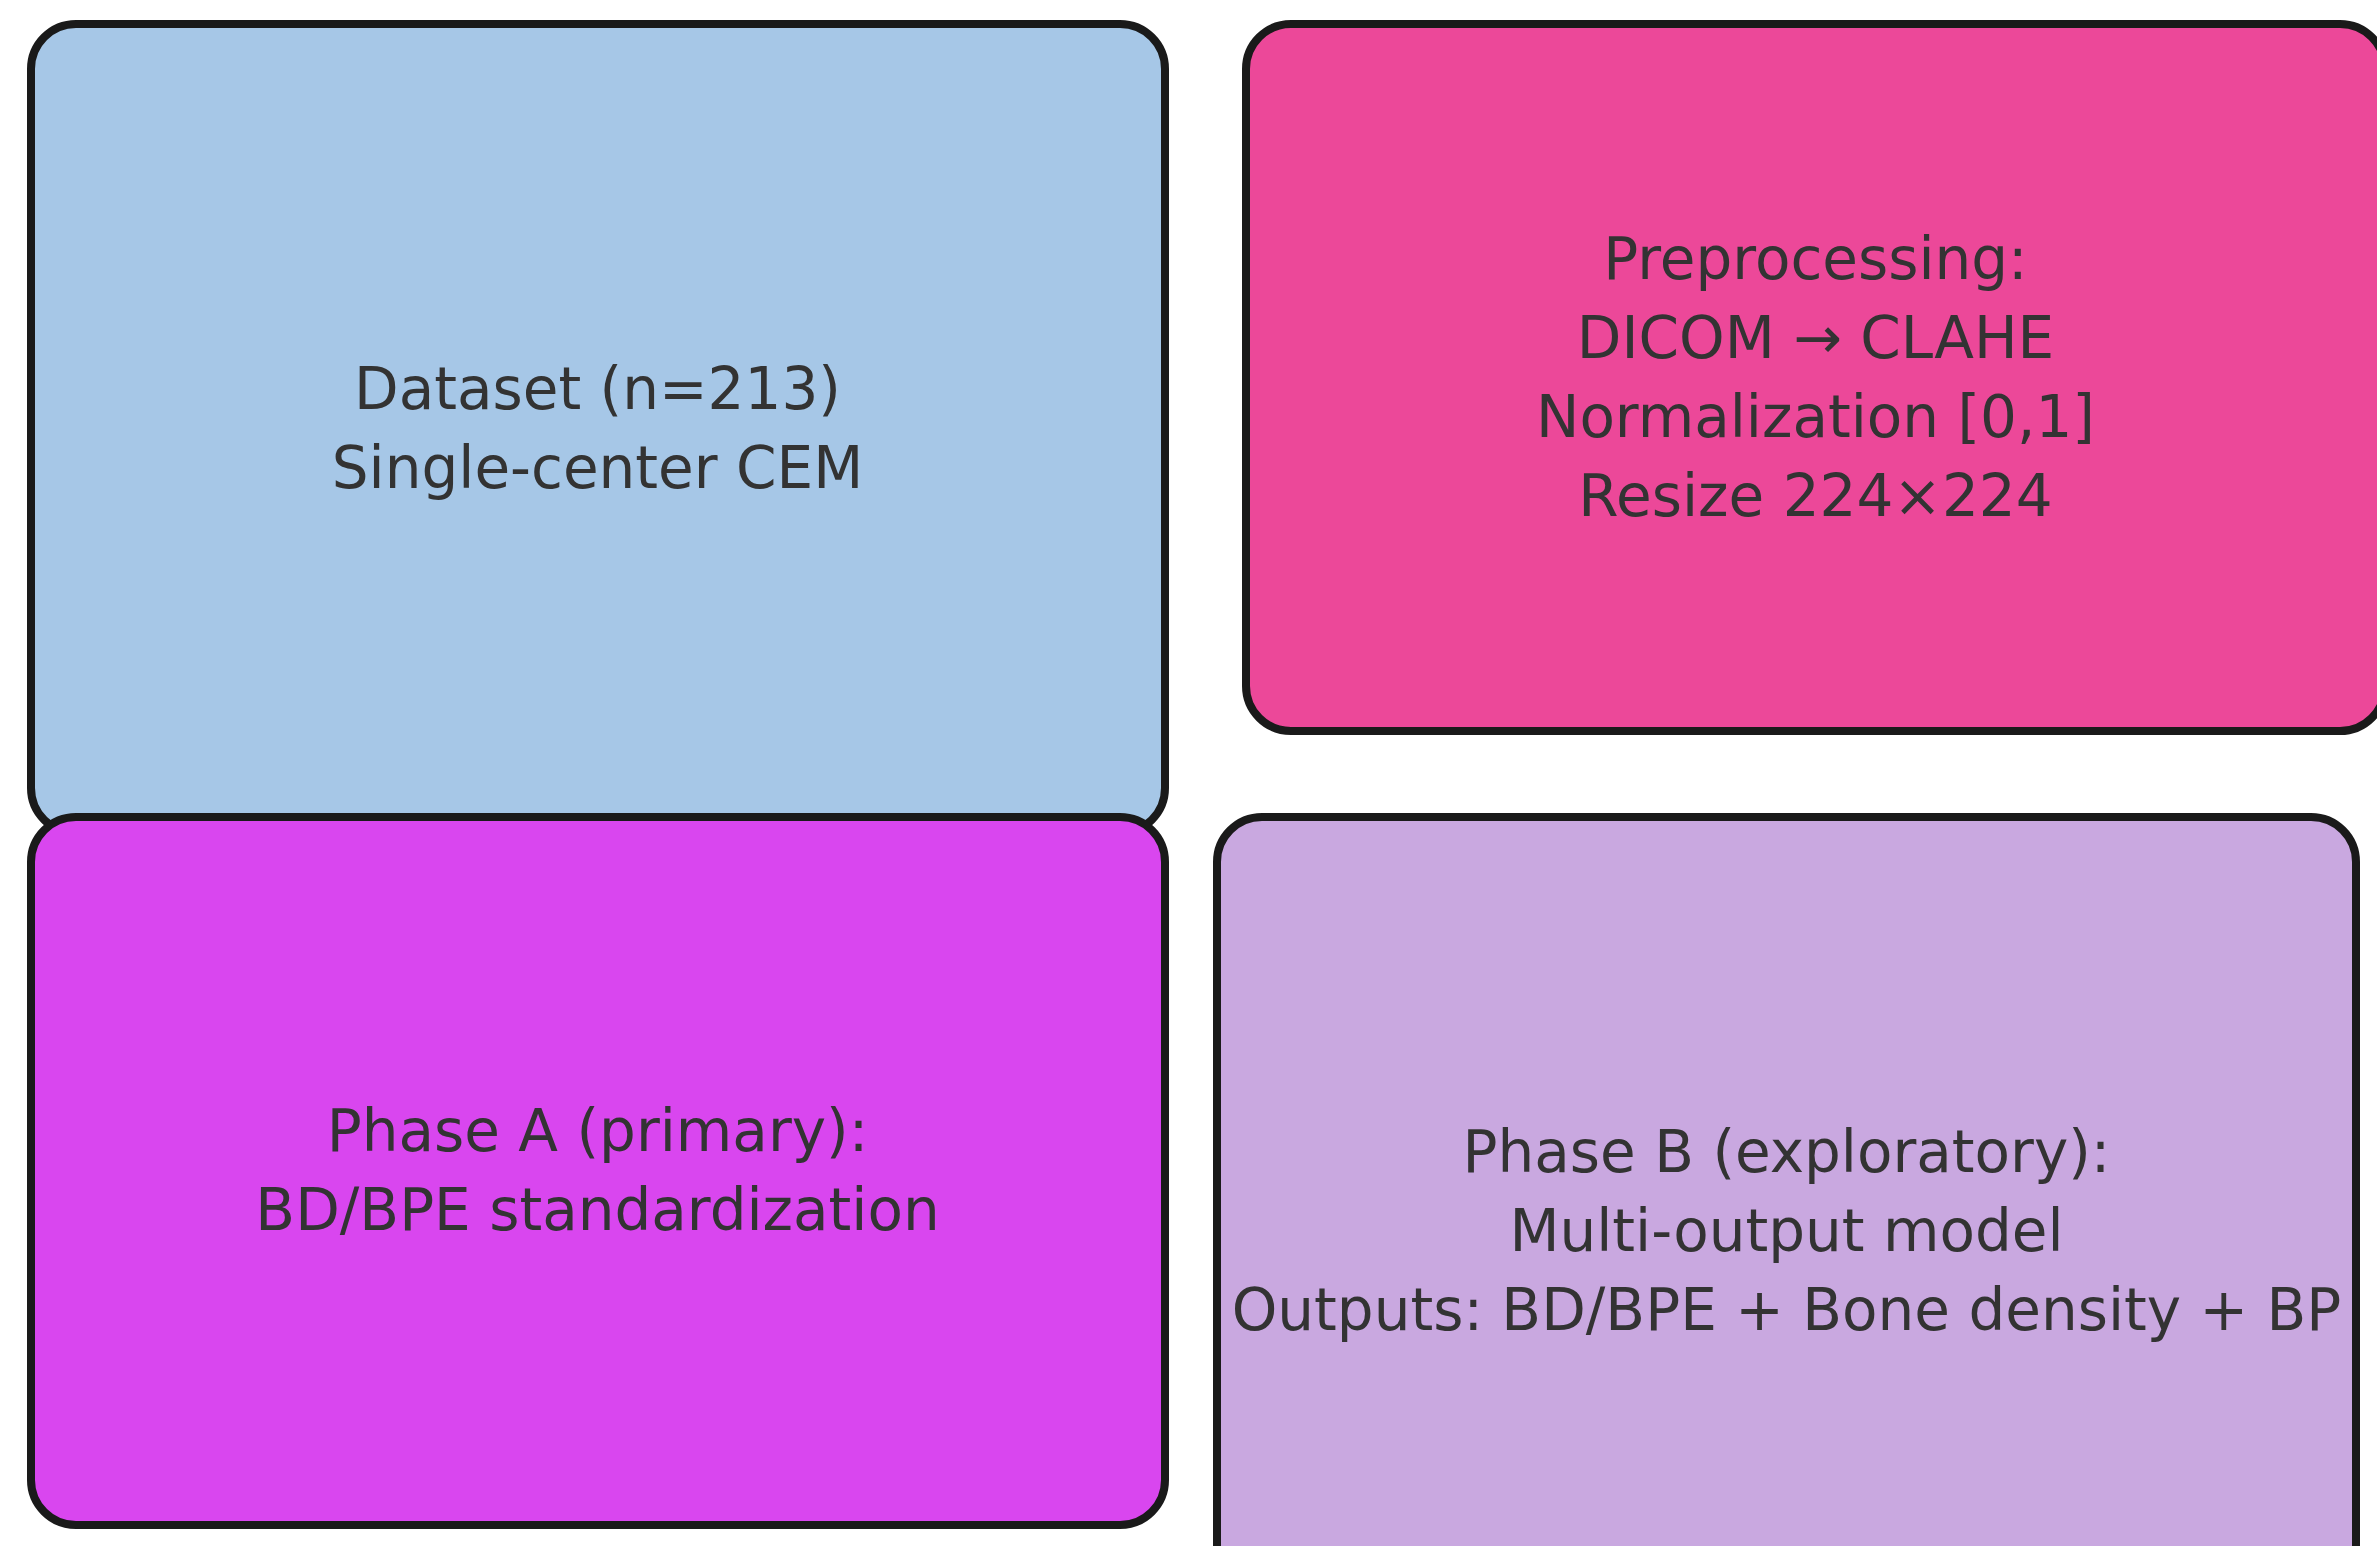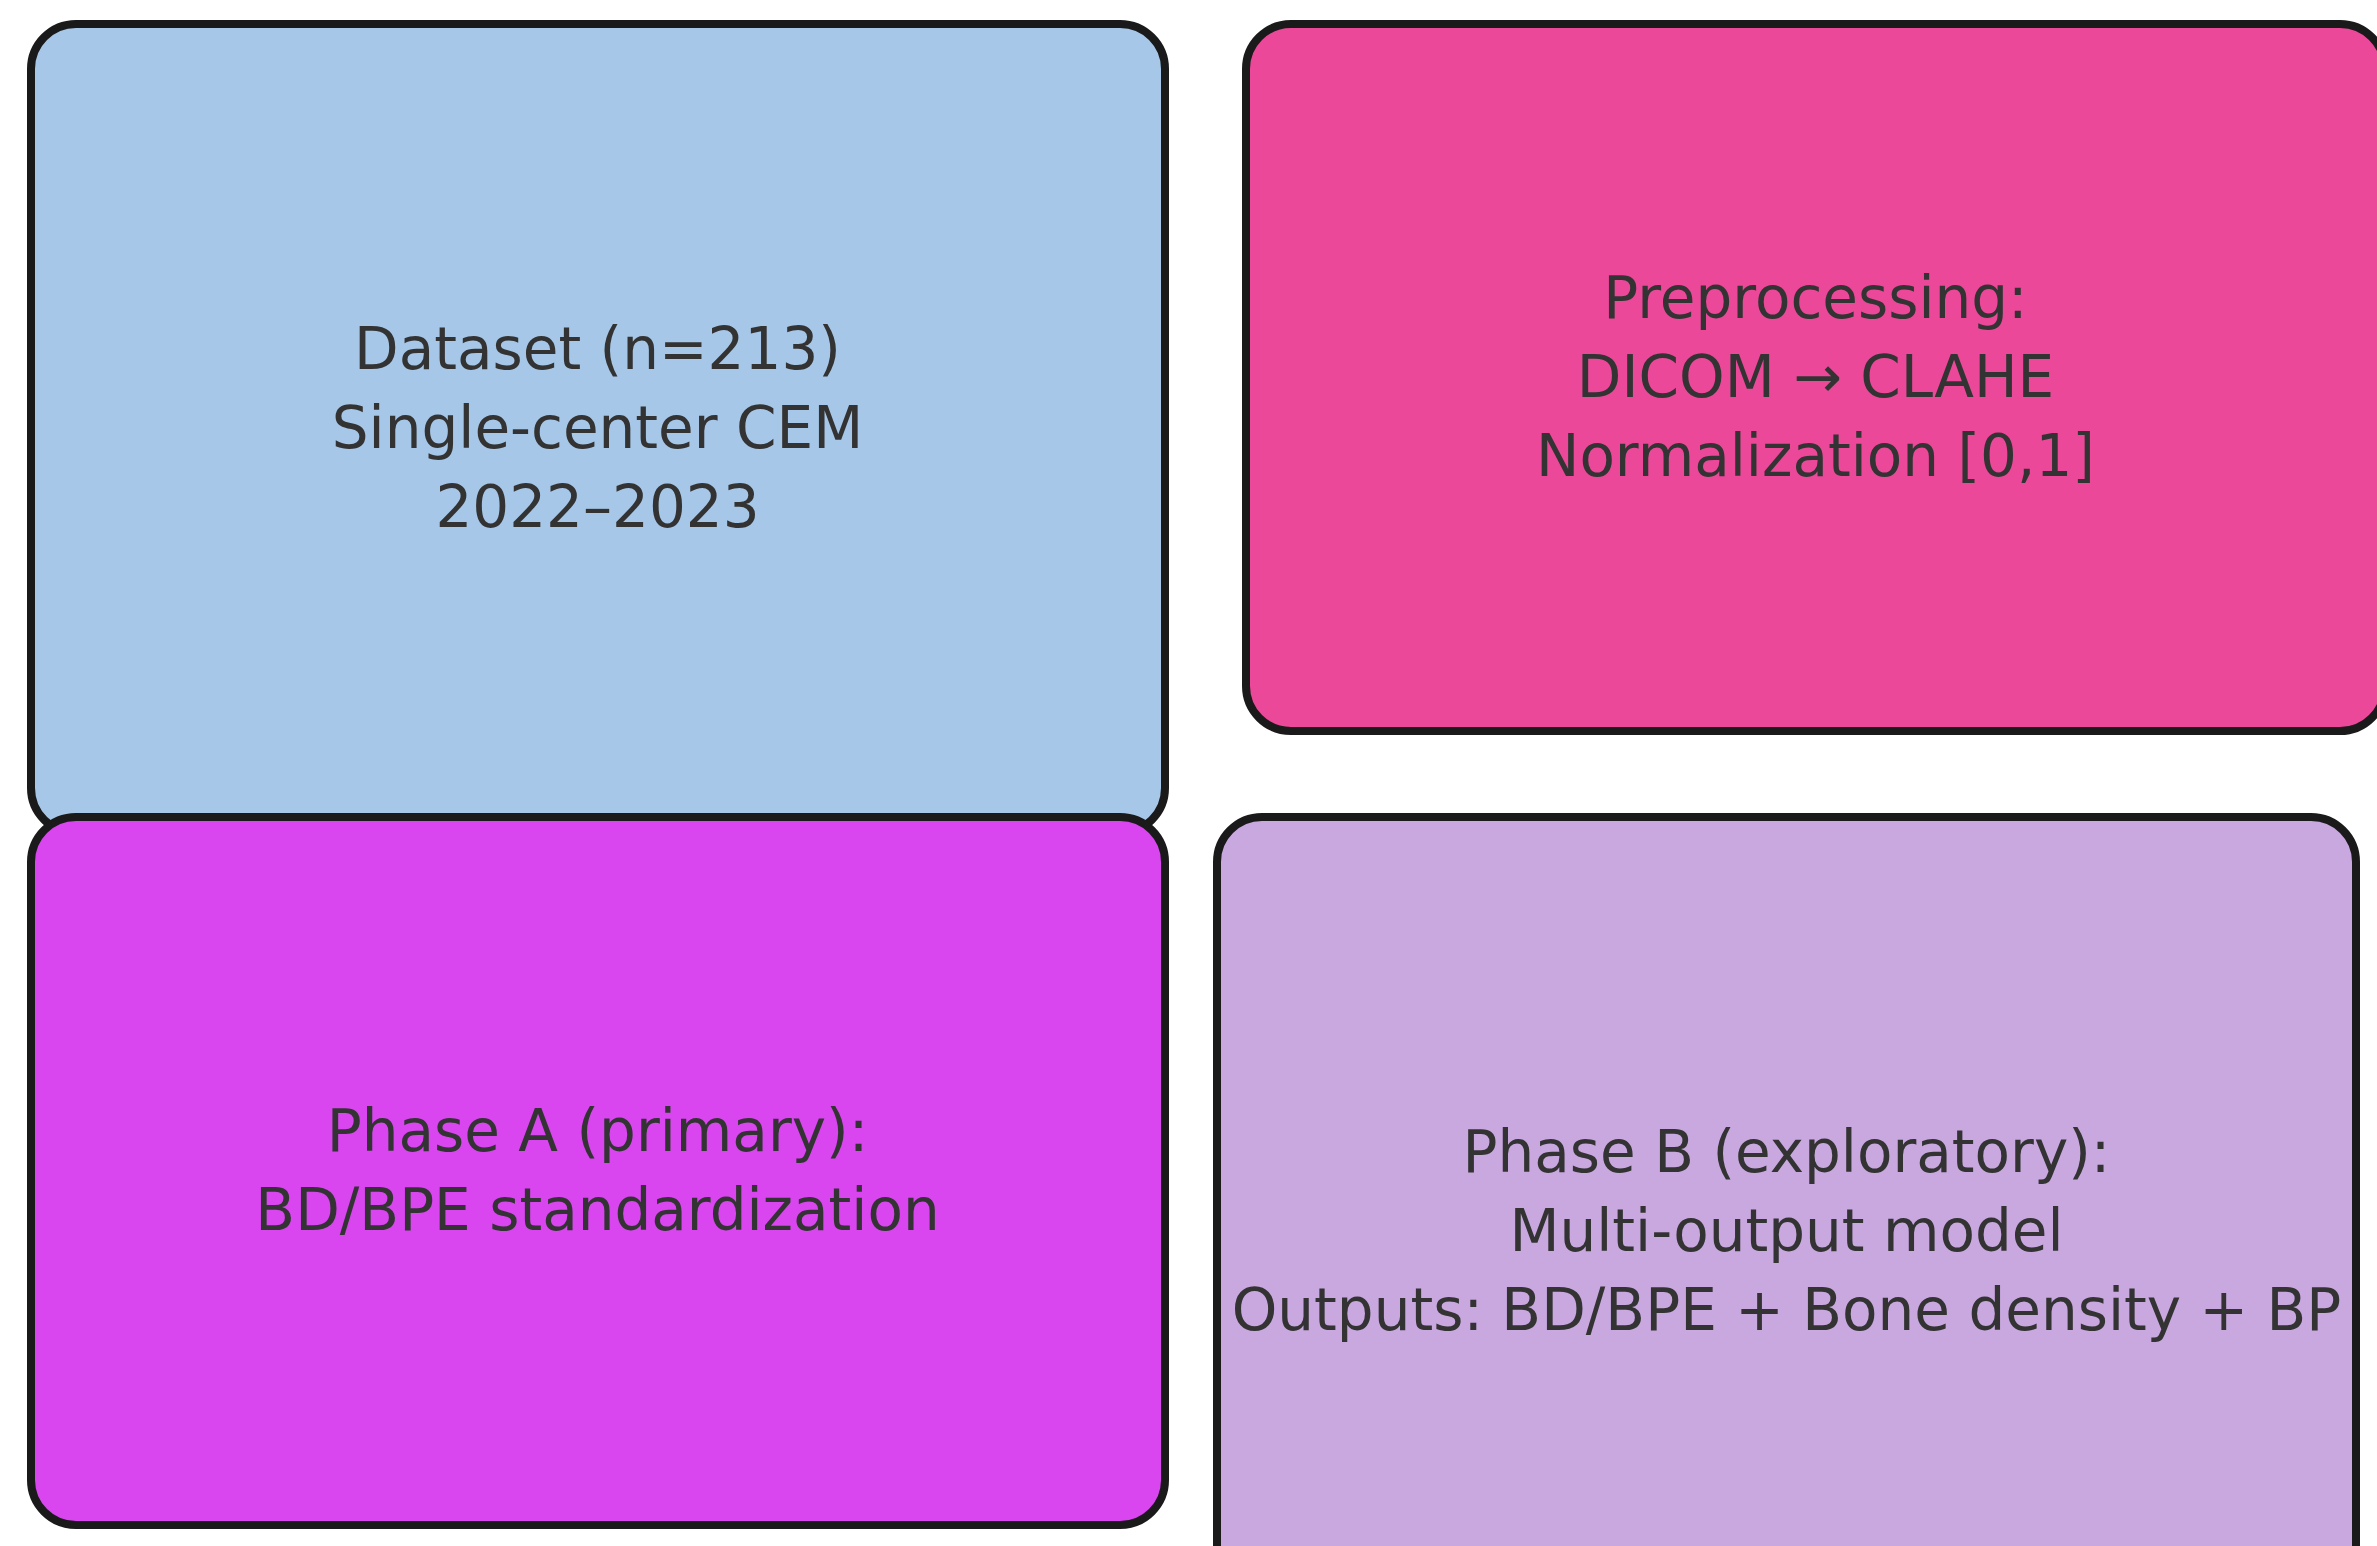--- a/index.html
+++ b/index.html
@@ -39,27 +39,27 @@
   #box-phase-b       { left: 1213px; top: 813px; width: 1147px; height: 836px; }
 </style>
 </head>
 <body>
 
 <div class="canvas">
 
   <div class="node" id="box-dataset" style="background: rgb(166, 199, 231);">
     <div class="line">Dataset (n=213)</div>
     <div class="line">Single-center CEM</div>
-    <div class="line">2022–2023</div>
   </div>
 
   <div class="node" id="box-preprocessing" style="background: #ec4899; margin-left: 29px;">
     <div class="line">Preprocessing:</div>
     <div class="line">DICOM → CLAHE</div>
     <div class="line">Normalization [0,1]</div>
+    <div class="line">Resize 224×224</div>
   </div>
 
   <div class="node" id="box-phase-a" style="background: #d946ef;">
     <div class="line">Phase A (primary):</div>
     <div class="line">BD/BPE standardization</div>
   </div>
 
   <div class="node" id="box-phase-b" style="background: rgb(201, 168, 224);">
     <div class="line">Phase B (exploratory):</div>
     <div class="line">Multi-output model</div>

